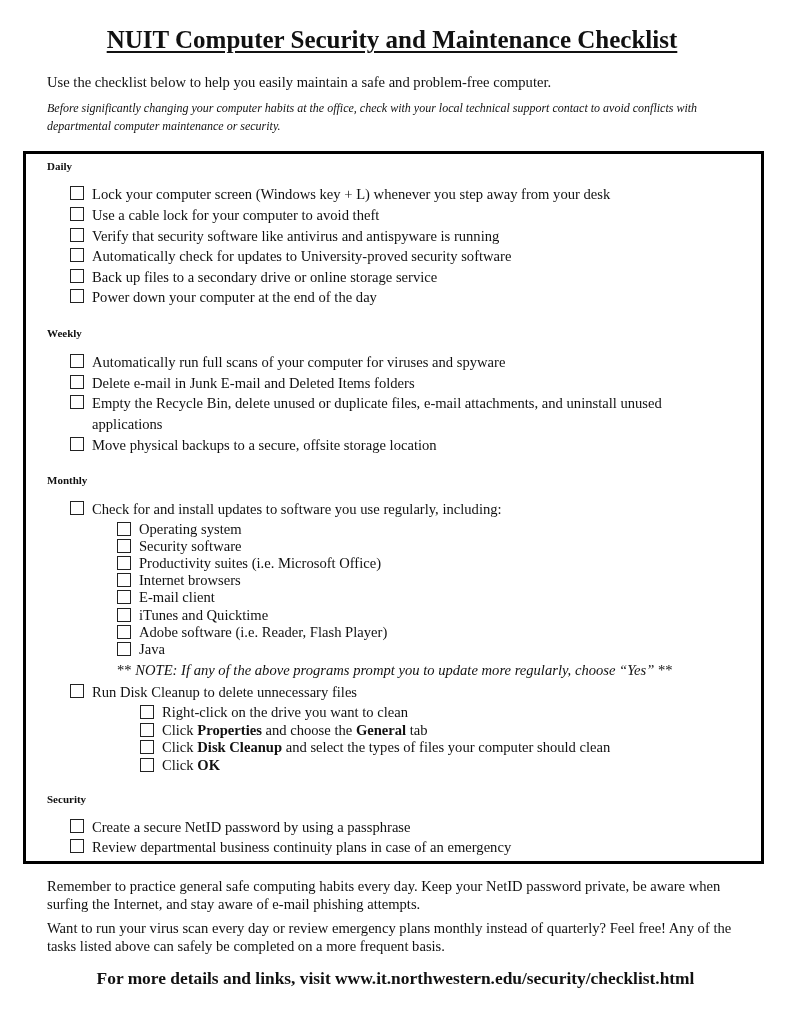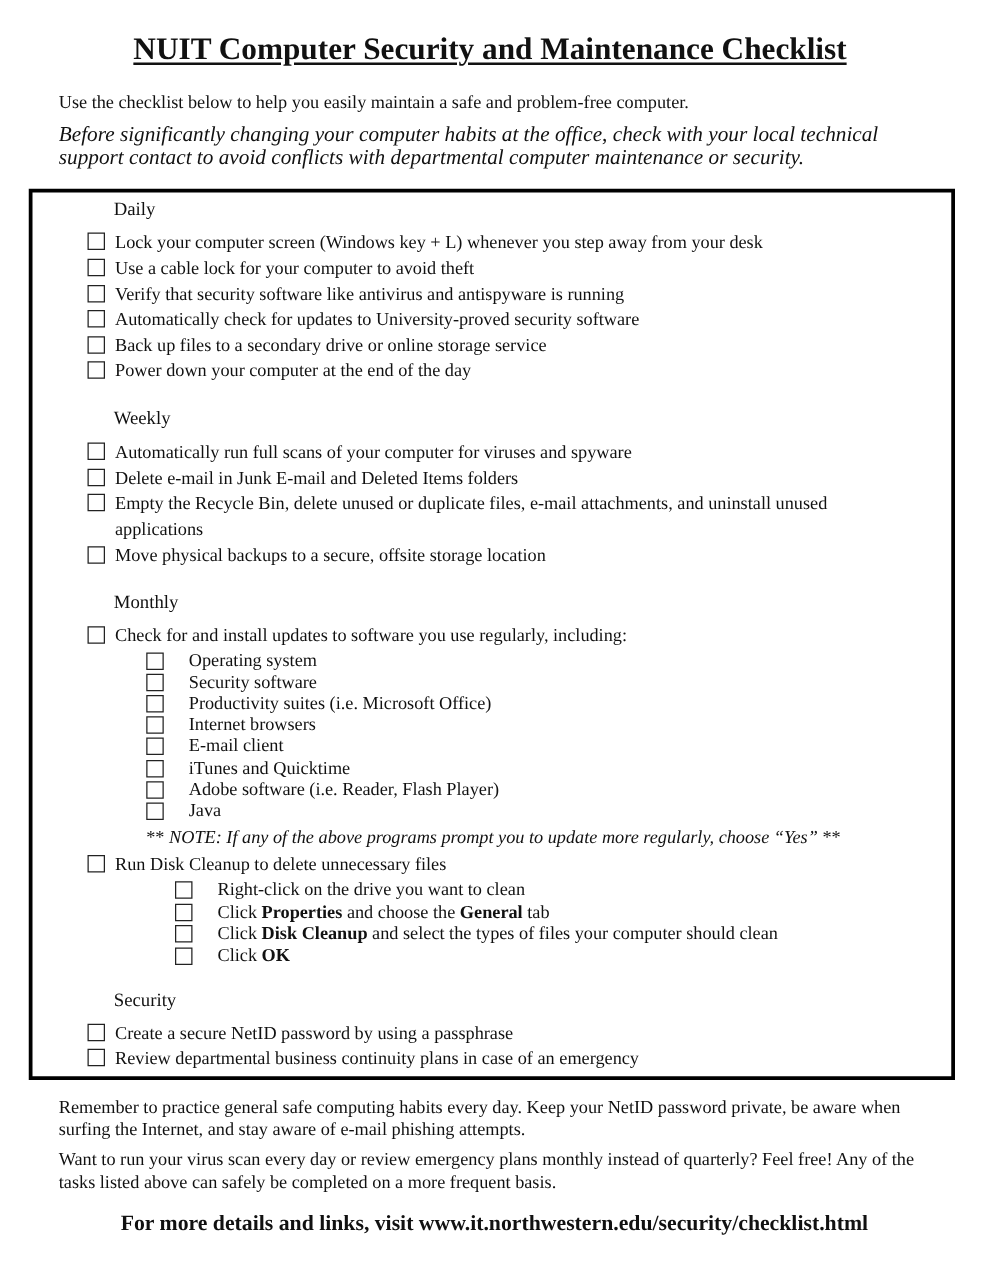--- a/index.html
+++ b/index.html
@@ -7,38 +7,38 @@
     width: 791px; height: 1024px; position: relative; overflow: hidden;
     font-family: "Liberation Serif", "DejaVu Serif", serif; color: #111;
   }
   .title {
     position: absolute; top: 26px; left: 0; width: 784px; text-align: center;
     font-size: 25px; font-weight: bold; text-decoration: underline;
     text-underline-offset: 3px; text-decoration-thickness: 1.5px;
   }
   .intro { position: absolute; left: 47px; top: 74px; width: 700px; font-size: 14.6px; }
   .intro-italic {
-    position: absolute; left: 47px; top: 99px; width: 700px; font-size: 17px;
+    position: absolute; left: 47px; top: 99px; width: 700px; font-size: 12px;
     font-style: italic; line-height: 18px;
   }
   .box {
     position: absolute; left: 23px; top: 151px; width: 741px; height: 713px;
     border: 3px solid #000; box-sizing: border-box;
   }
-  .sec-head { position: absolute; left: 47px; font-size: 15px; font-weight: normal; margin-left: 44px; }
+  .sec-head { position: absolute; left: 47px; font-size: 11px; font-weight: bold; }
   .row {
     position: absolute; font-size: 14.6px; line-height: 20.6px;
     display: flex; align-items: flex-start; white-space: nowrap;
   }
   .row.wrap { white-space: normal; }
   .cb {
     display: inline-block; width: 14px; height: 14px; border: 1.2px solid #222;
     box-sizing: border-box; margin-right: 8px; margin-top: 2px; flex: 0 0 auto; background: #fff;
   }
-  .row.tight { line-height: 17.2px; gap: 12px; }
+  .row.tight { line-height: 17.2px; }
   .row.tight .cb { margin-top: 1px; }
   .note {
     position: absolute; left: 117px; top: 662px; font-size: 14.6px; font-style: italic; white-space: nowrap;
   }
   .note .stars { font-style: normal; }
   .para { position: absolute; left: 47px; width: 700px; font-size: 14.6px; line-height: 18px; }
   .footer {
     position: absolute; left: 0; top: 968px; width: 791px; text-align: center;
     font-size: 17.4px; font-weight: bold;
   }

